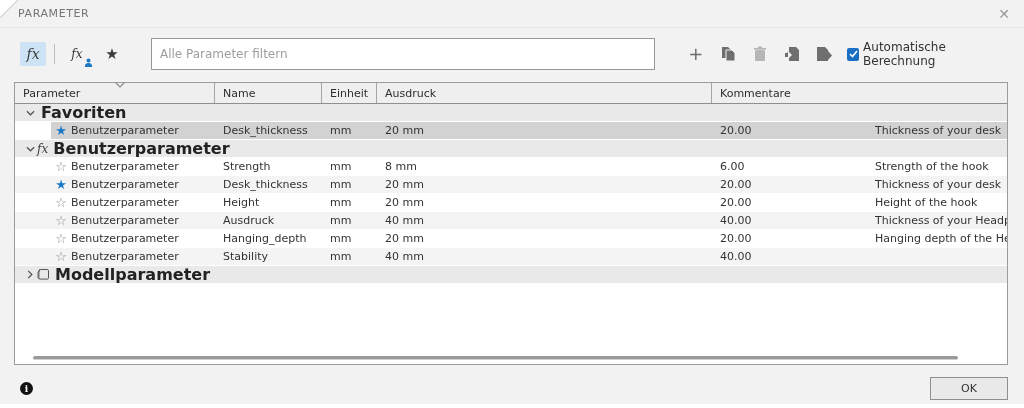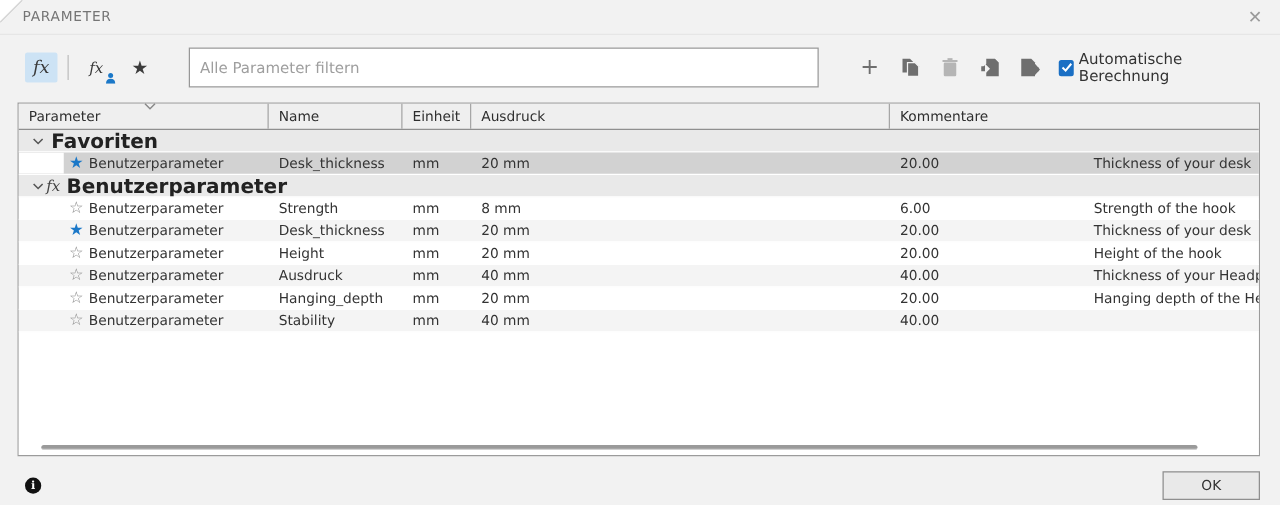--- a/index.html
+++ b/index.html
@@ -260,20 +260,34 @@
             <div class="pcell">
               <span class="star">☆</span>
               <span>Benutzerparameter</span>
             </div>
             <div class="cell">Stability</div>
             <div class="cell">mm</div>
             <div class="cell">40 mm</div>
             <div class="cell">40.00</div>
           </div>
         </div>
+        <div class="row grow">
+          <span class="chev">
+            <svg width="6" height="9" viewBox="0 0 6 10">
+              <polyline points="1,1 5,5 1,9" fill="none" stroke="#555" stroke-width="1.4"></polyline>
+            </svg>
+          </span>
+          <span class="glyph">
+            <svg width="13" height="13" viewBox="0 0 13 13">
+              <path d="M3.2 1.5h7a1.3 1.3 0 0 1 1.3 1.3v7a1.3 1.3 0 0 1-1.3 1.3h-7a1.3 1.3 0 0 1-1.3-1.3v-7a1.3 1.3 0 0 1 1.3-1.3z" fill="none" stroke="#555" stroke-width="1"></path>
+              <path d="M2.2 3.2 L1 4.4 M3.4 1.8 L1.2 4 M1 4.4 L1 10 M2 11.2 L1.2 10.4" fill="none" stroke="#555" stroke-width="0.9"></path>
+            </svg>
+          </span>
+          <span class="glabel">Modellparameter</span>
+        </div>
       </div>
     <div class="filler"></div>
     <div class="hscroll">
       <div class="hthumb"></div>
     </div>
   </div>
 
   <div class="footer">
     <span class="info">i</span>
     <button class="ok-btn">OK</button>

